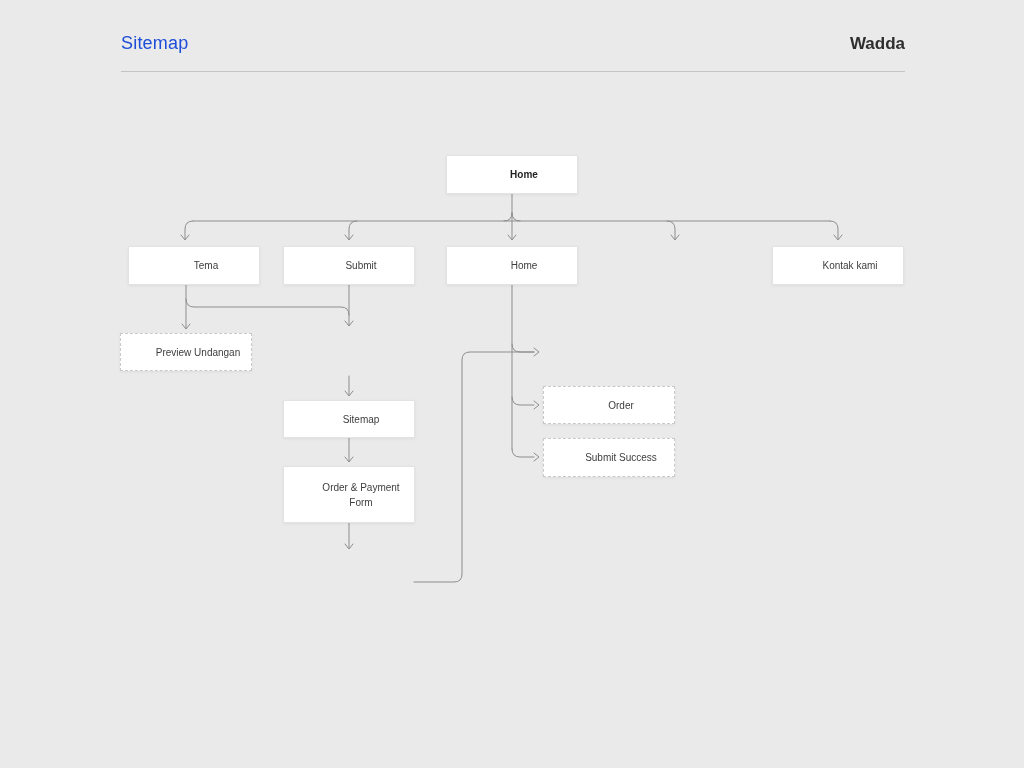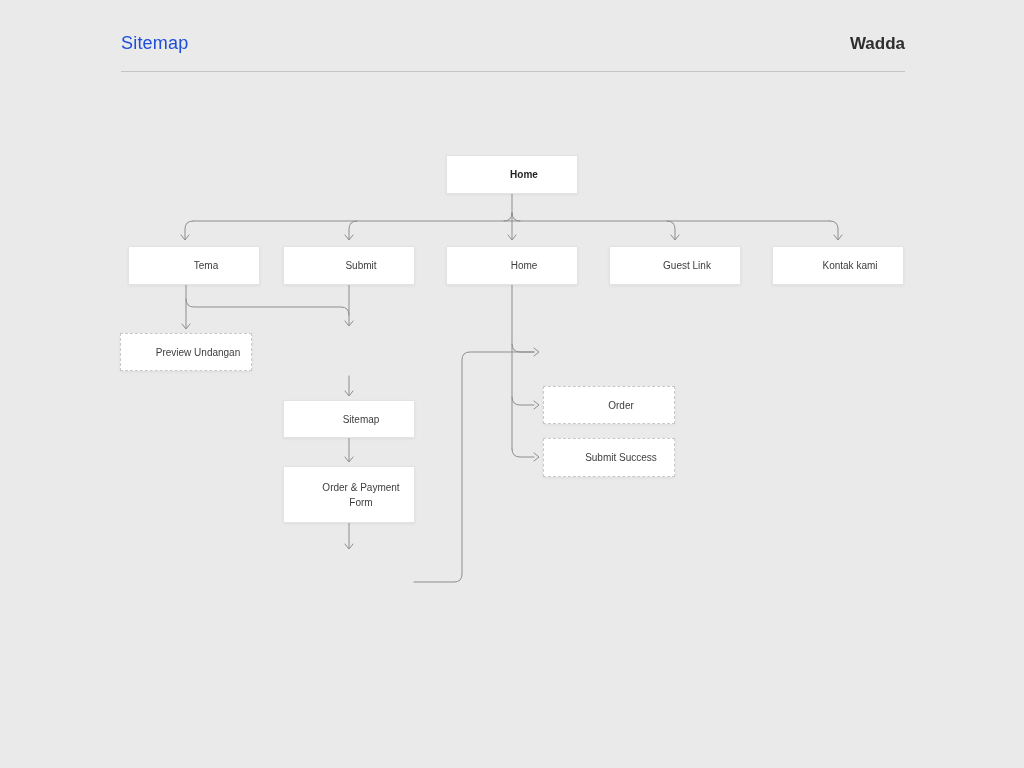--- a/index.html
+++ b/index.html
@@ -99,23 +99,20 @@
   </div>
 
   <div class="node" style="left:283px;top:246px;width:132px;height:39px">
     <span class="node-label">Submit</span>
   </div>
 
   <div class="node" style="left:446px;top:246px;width:132px;height:39px">
     <span class="node-label">Home</span>
   </div>
 
-  <div class="node" style="left:609px;top:246px;width:132px;height:39px">
-    <span class="node-label">Guest Link</span>
-  </div>
 
   <div class="node" style="left:772px;top:246px;width:132px;height:39px">
     <span class="node-label">Kontak kami</span>
   </div>
 
   <div class="node dashed" style="left:120px;top:333px;width:132px;height:38px">
     <span class="node-label">Preview Undangan</span>
   </div>
 
 

